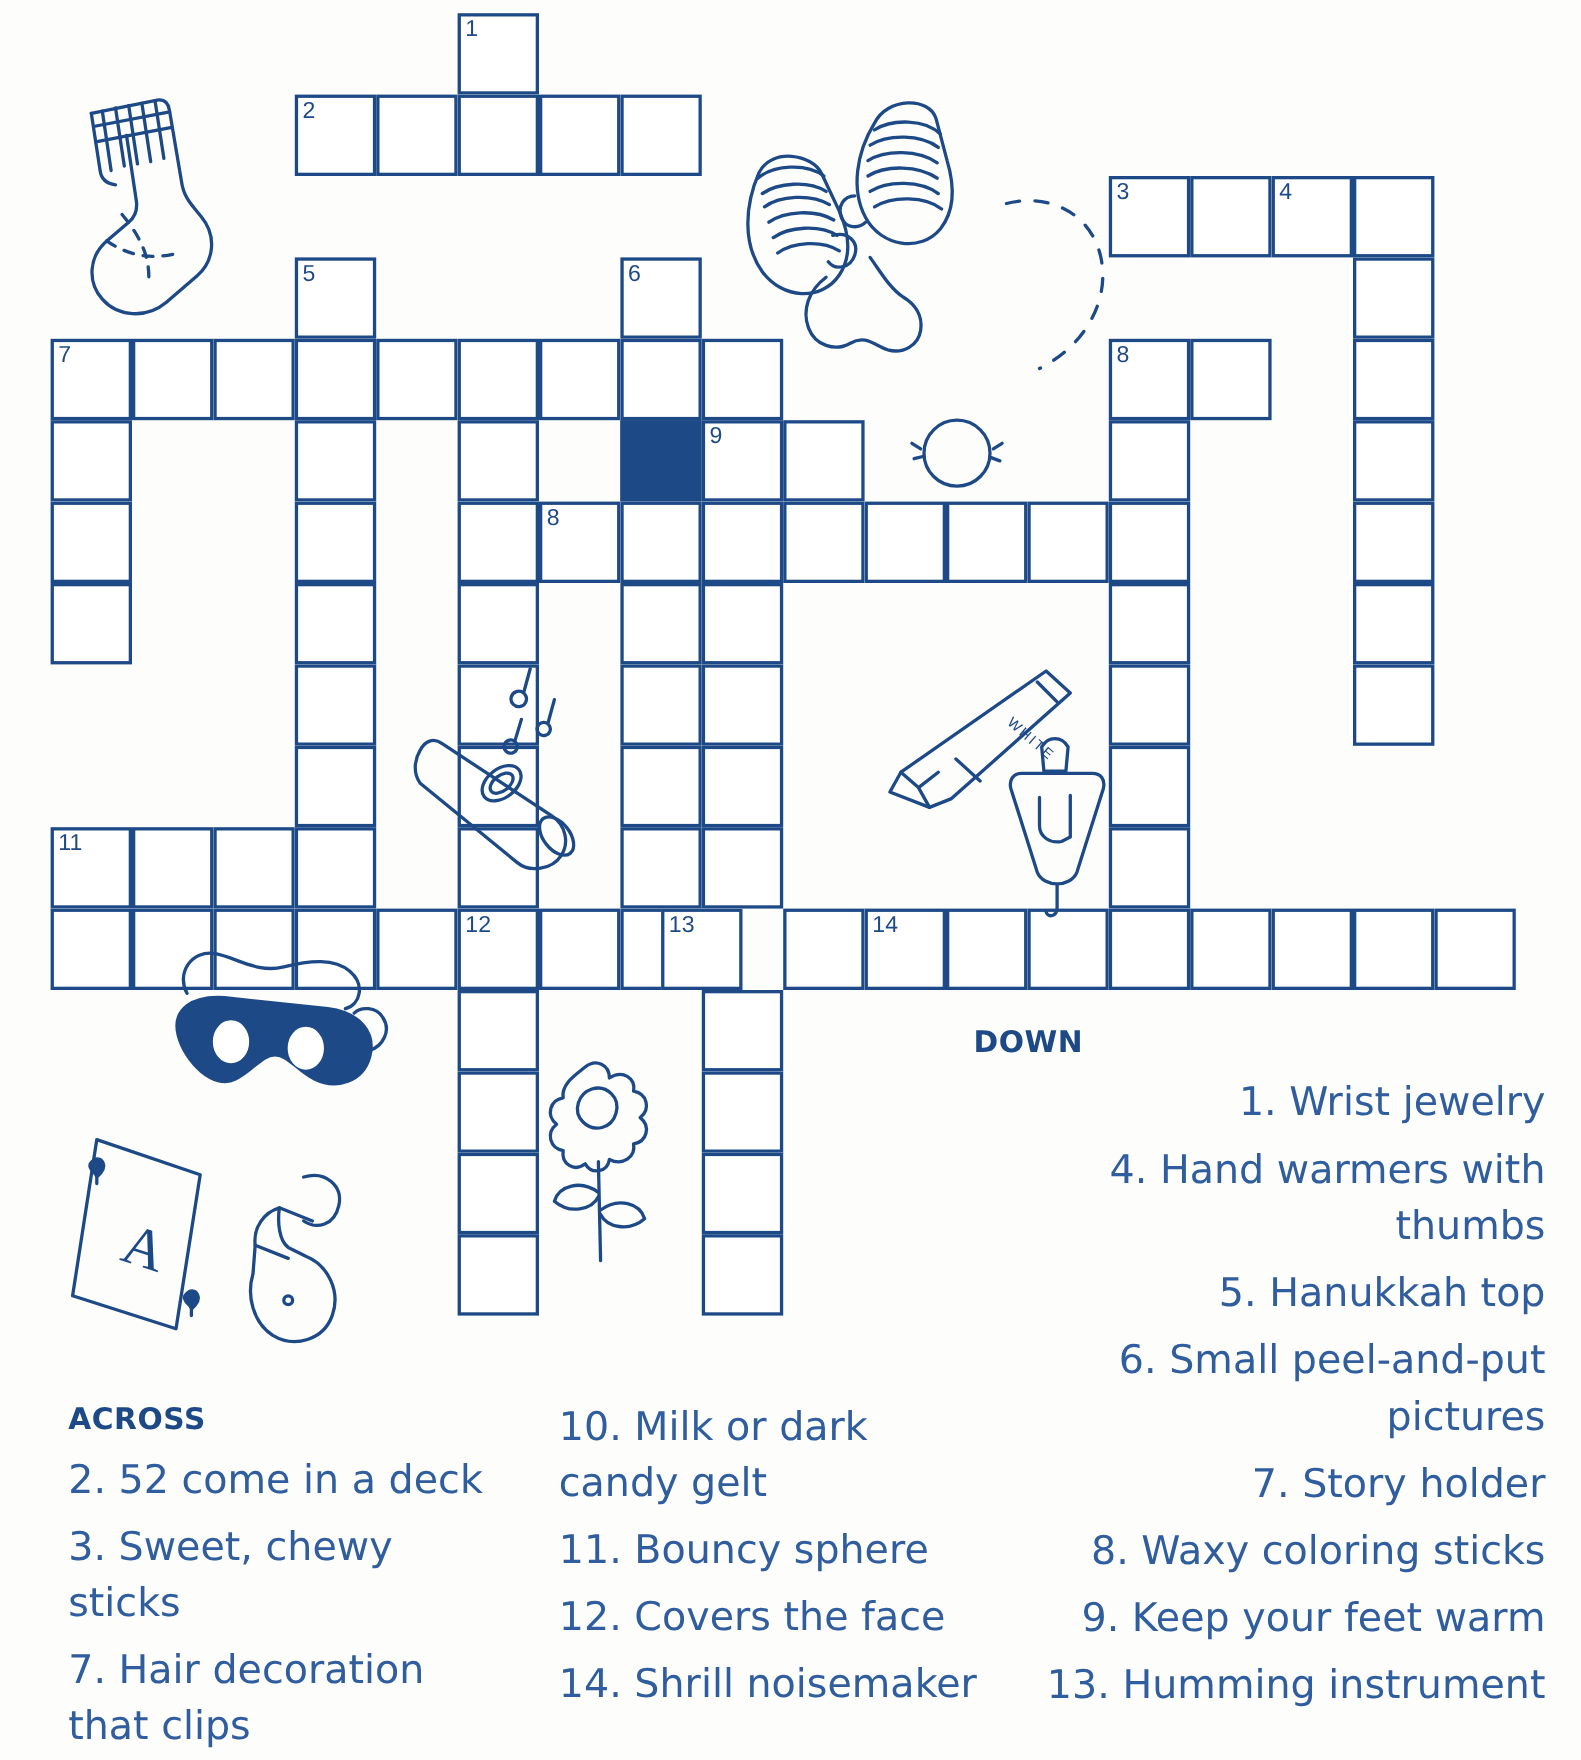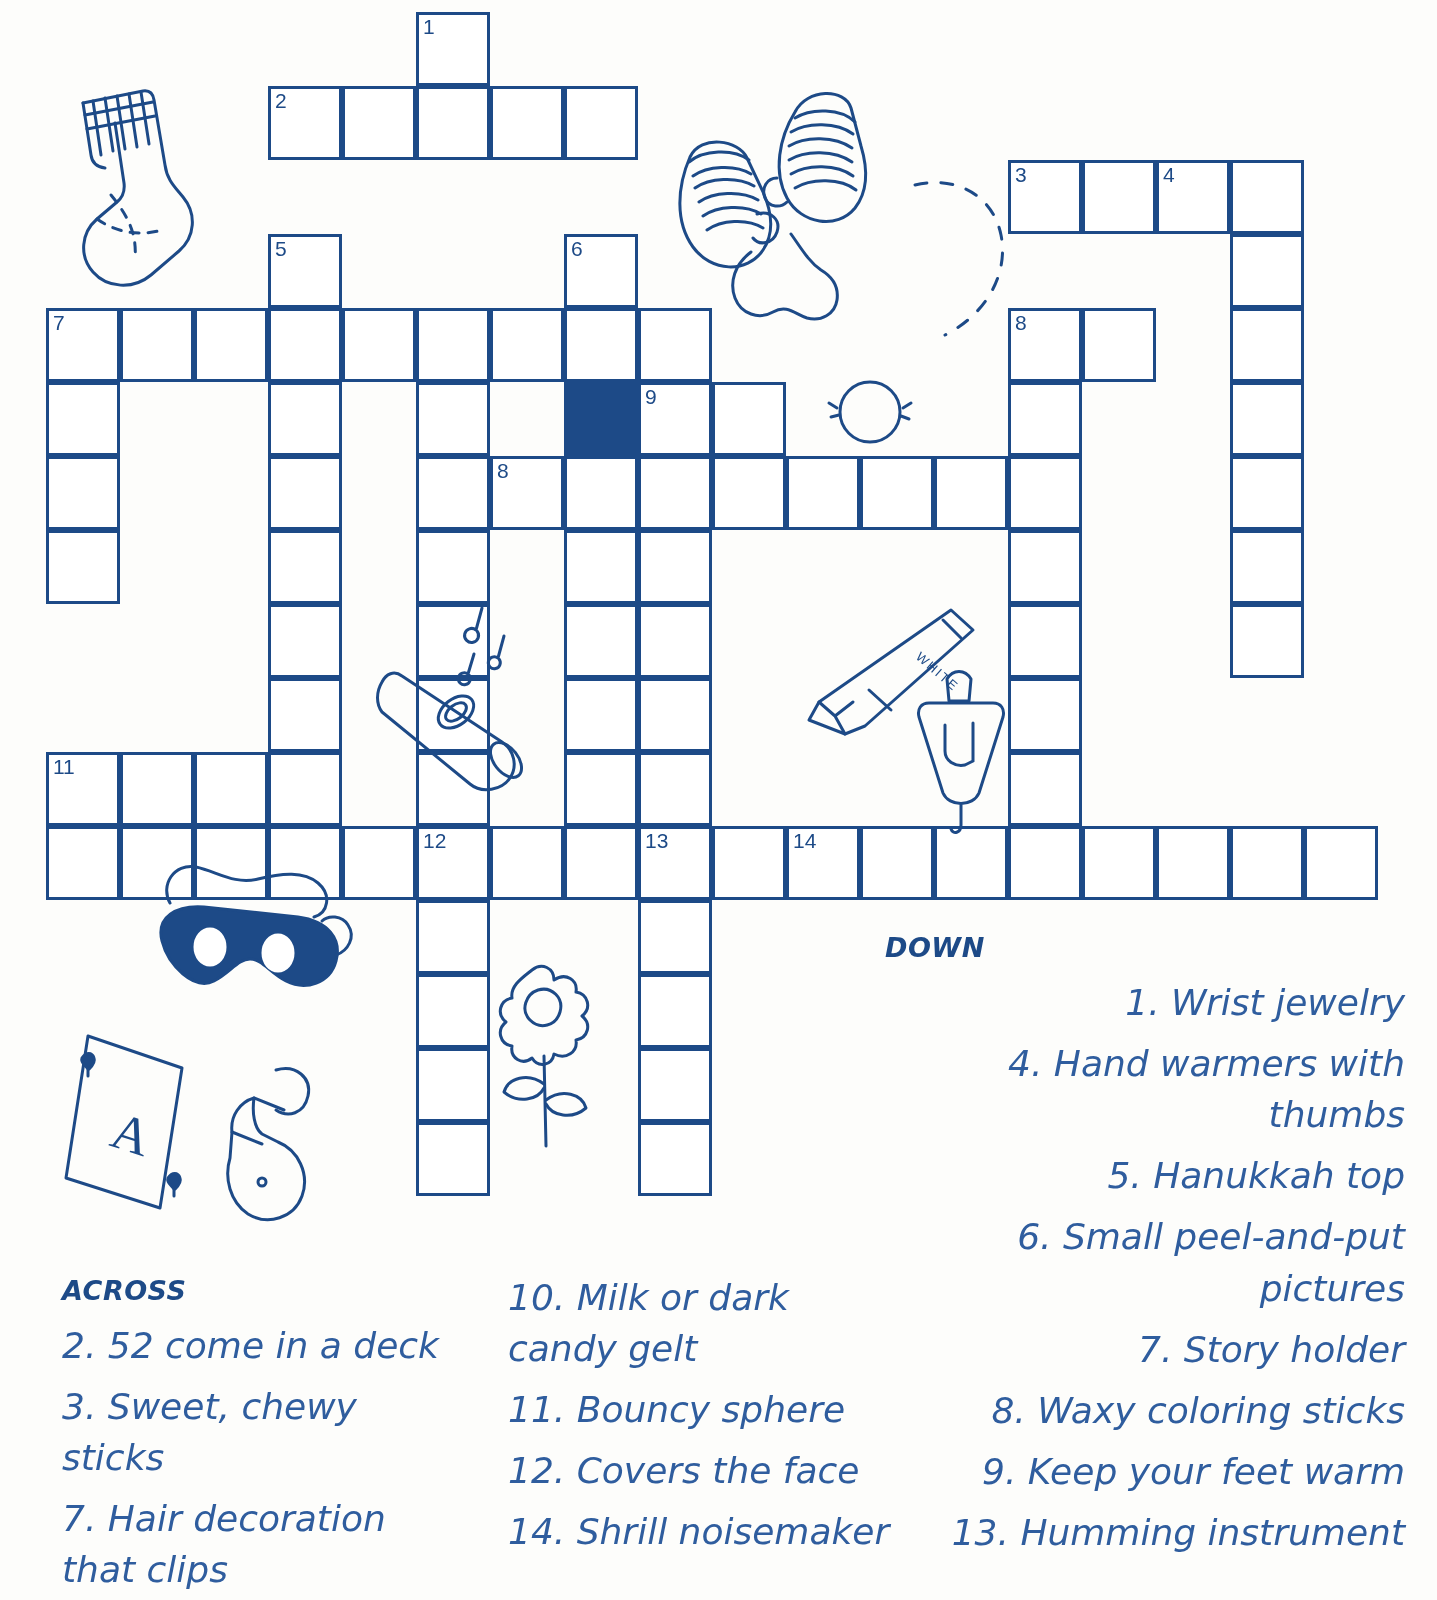--- a/index.html
+++ b/index.html
@@ -48,21 +48,20 @@
   
   .deco {
     position: absolute;
     pointer-events: none;
   }
   
   .clues {
     position: absolute;
     font-family: "DejaVu Sans", sans-serif;
     color: #2f5d9e;
-    font-style: italic;
   }
   .clues h3 {
     margin: 0 0 14px 0;
     font-size: 27px;
     font-weight: bold;
     letter-spacing: 0.5px;
     color: #1d4a87;
     font-family: "DejaVu Sans", sans-serif;
   }
   .clue {
@@ -180,21 +179,21 @@
       <div class="cell" style="left: 46px; top: 826px; width: 74px; height: 74px;"></div>
       <div class="cell" style="left: 120px; top: 826px; width: 74px; height: 74px;"></div>
       <div class="cell" style="left: 194px; top: 826px; width: 74px; height: 74px;"></div>
       <div class="cell" style="left: 268px; top: 826px; width: 74px; height: 74px;"></div>
       <div class="cell" style="left: 342px; top: 826px; width: 74px; height: 74px;"></div>
       <div class="cell" style="left: 416px; top: 826px; width: 74px; height: 74px;">
         <span class="num">12</span>
       </div>
       <div class="cell" style="left: 490px; top: 826px; width: 74px; height: 74px;"></div>
       <div class="cell" style="left: 564px; top: 826px; width: 74px; height: 74px;"></div>
-      <div class="cell" style="left: 638px; top: 826px; width: 74px; height: 74px;">
+      <div class="cell" style="left: 601px; top: 826px; width: 74px; height: 74px;">
         <span class="num">13</span>
       </div>
       <div class="cell" style="left: 712px; top: 826px; width: 74px; height: 74px;"></div>
       <div class="cell" style="left: 786px; top: 826px; width: 74px; height: 74px;">
         <span class="num">14</span>
       </div>
       <div class="cell" style="left: 860px; top: 826px; width: 74px; height: 74px;"></div>
       <div class="cell" style="left: 934px; top: 826px; width: 74px; height: 74px;"></div>
       <div class="cell" style="left: 1008px; top: 826px; width: 74px; height: 74px;"></div>
       <div class="cell" style="left: 1082px; top: 826px; width: 74px; height: 74px;"></div>

